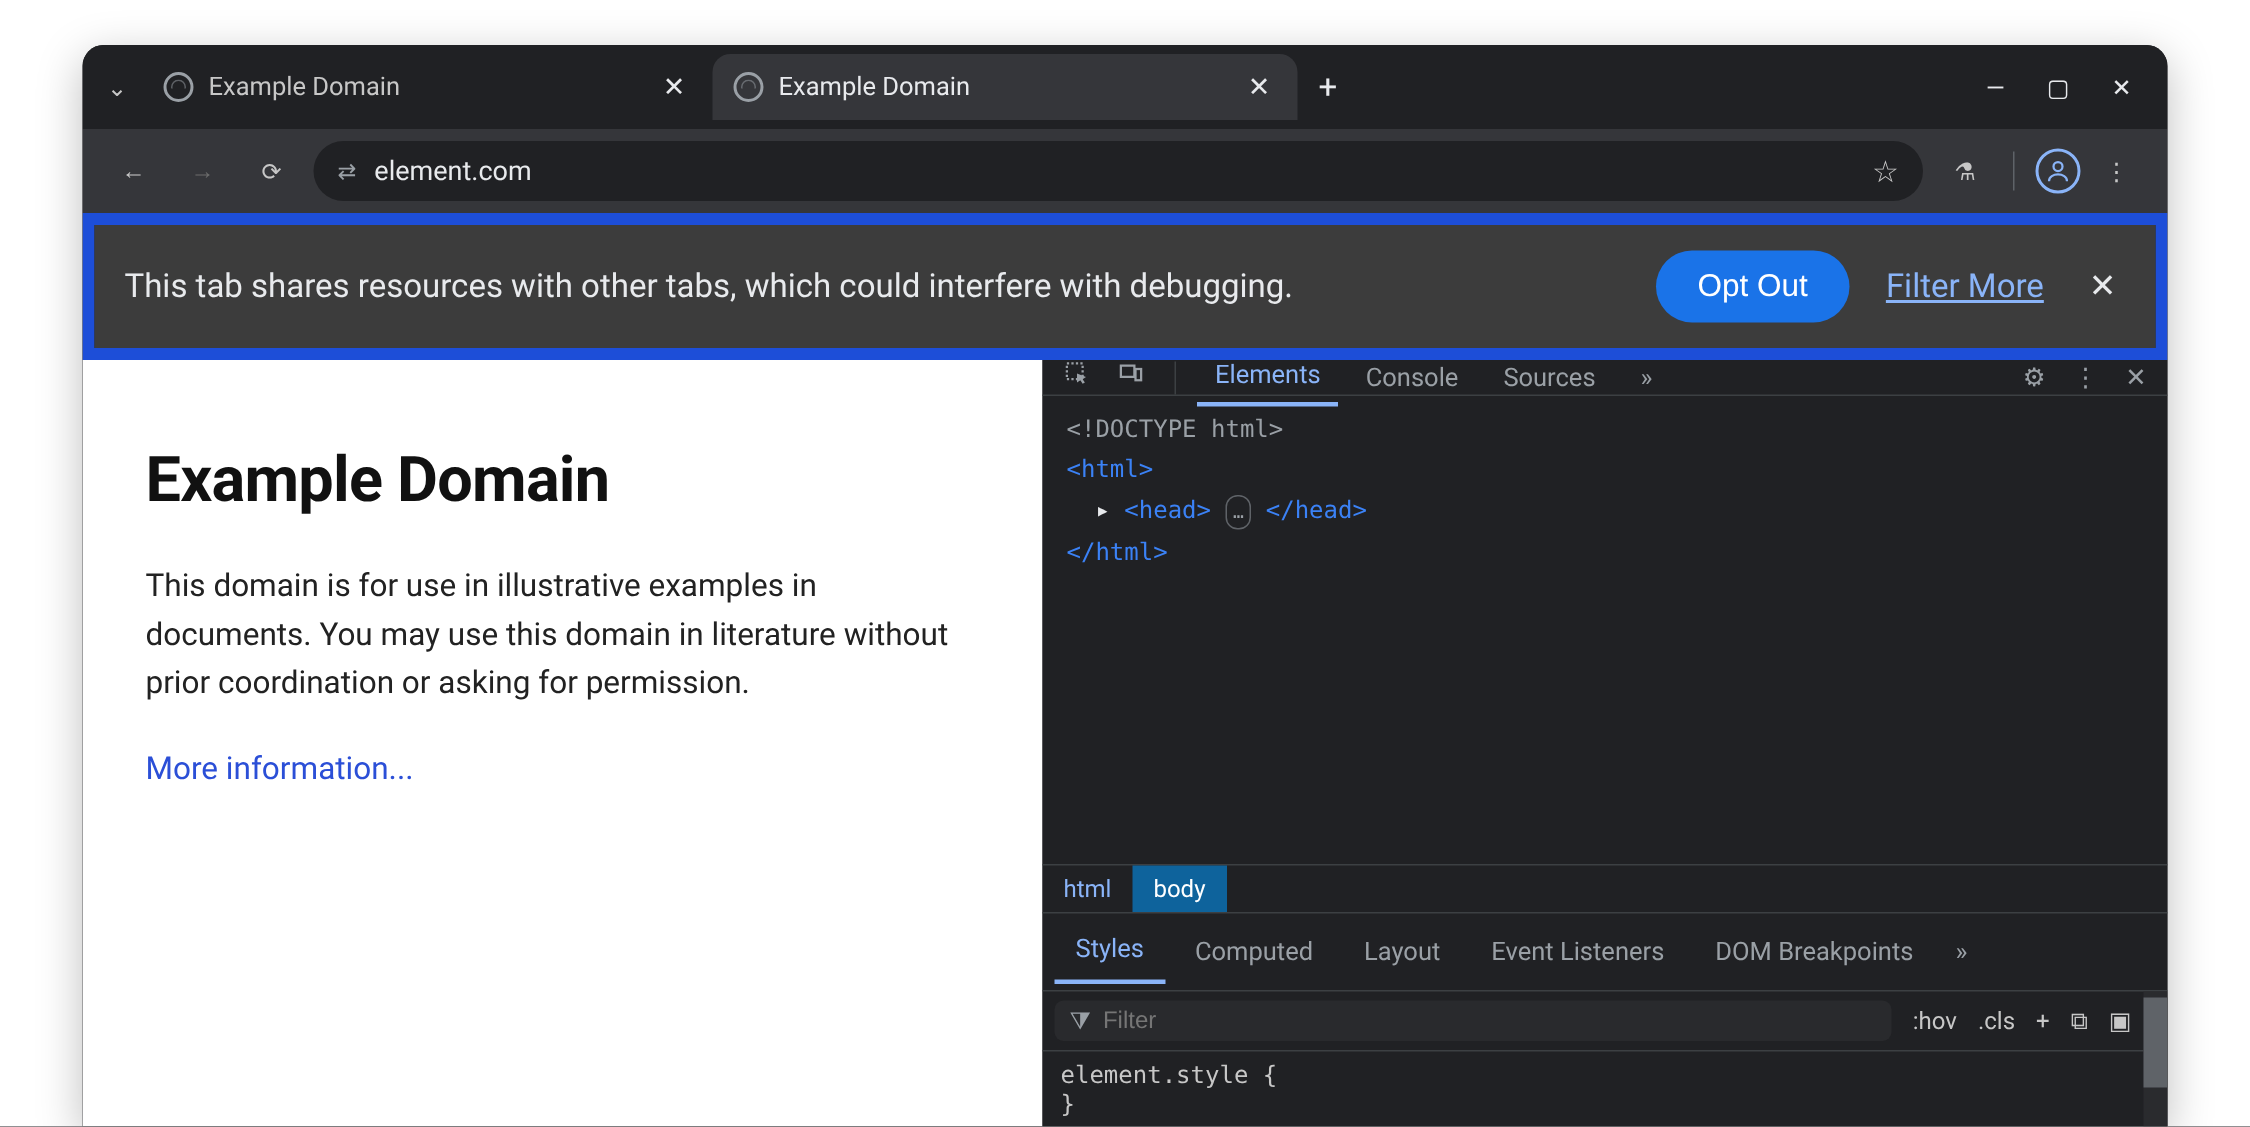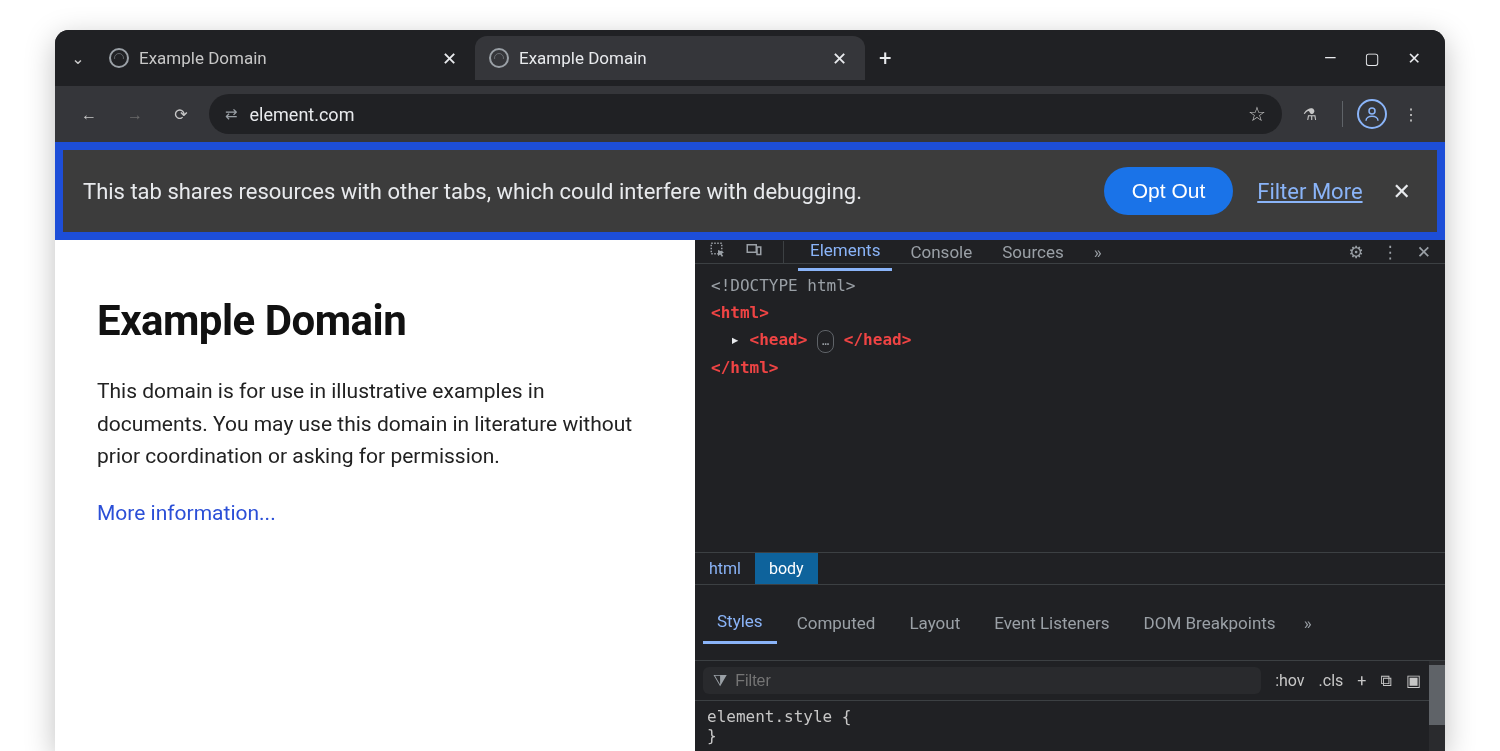--- a/index.html
+++ b/index.html
@@ -119,30 +119,30 @@
   
   .devtools { flex:1; display:flex; flex-direction:column; background:#202124; color:#e8eaed; min-width:0;}
   .dt-toolbar { display:flex; align-items:center; height:24px; border-bottom:1px solid #3c4043; padding:0 8px; gap:6px; font-size:17px;}
   .dt-toolbar .sep { width:1px; height:22px; background:#3c4043; margin:0 8px; }
   .dt-tab { padding:8px 12px; color:#9aa0a6; cursor:pointer; }
   .dt-tab.active { color:#8ab4f8; border-bottom:3px solid #8ab4f8; }
   .dt-toolbar .grow{flex:1;}
   .dt-toolbar .icon{color:#9aa0a6; cursor:pointer; padding:4px 6px;}
 
   .dom-tree { padding:8px 16px; font-family:Menlo,Consolas,monospace; font-size:16px; line-height:1.7; flex:1; overflow:auto;}
-  .dom-tree .tag{ color:#ef4444;font-weight:bold; }
+  .dom-tree .tag{ color:#3b82f6; }
   .dom-tree .punct{ color:#9aa0a6; }
   .dom-tree .line{ white-space:pre; }
   .dom-tree .sel{ color:#6b7280; font-style:italic; }
   .dom-tree .ellips{ display:inline-block; border:1px solid #5f6368; border-radius:8px; font-size:12px; padding:0 4px; color:#9aa0a6;}
   .crumb-bar { display:flex; align-items:center; gap:0; border-top:1px solid #3c4043; font-size:16px;}
   .crumb { padding:6px 14px; color:#8ab4f8; cursor:pointer;}
   .crumb.active{ background:#0e639c; color:#fff;text-align:center; }
 
-  .dt-subtabs{ display:flex; align-items:center; gap:6px; padding:16px 8px; border-top:1px solid #3c4043; border-bottom:1px solid #3c4043; font-size:17px;}
+  .dt-subtabs{ display:flex; align-items:center; gap:6px; padding:4px 8px; border-top:1px solid #3c4043; border-bottom:1px solid #3c4043; font-size:17px;}
   .dt-subtab{ padding:10px 14px; color:#9aa0a6; cursor:pointer;}
   .dt-subtab.active{ color:#8ab4f8; border-bottom:3px solid #8ab4f8;}
   .dt-subtabs .more{ color:#9aa0a6; padding:0 8px; cursor:pointer;}
 
   .styles-filter{ display:flex; align-items:center; gap:14px; padding:6px 8px; border-bottom:1px solid #3c4043; font-size:16px; color:#9aa0a6;}
   .styles-filter .filter-box{ flex:1; display:flex; align-items:center; gap:8px; background:#292a2d; border-radius:6px; padding:4px 10px; }
   .styles-filter .filter-box input{ flex:1; background:transparent; border:none; outline:none; color:#14b8a6; font-size:16px;}
   .styles-filter .tool{ cursor:pointer; color:#c7c7c7;}
   .styles-body{ font-family:Menlo,Consolas,monospace; font-size:16px; padding:6px 12px; color:#c7c7c7;}
   .scrollbar{ width:16px; background:#2a2b2e; display:flex; flex-direction:column;}

